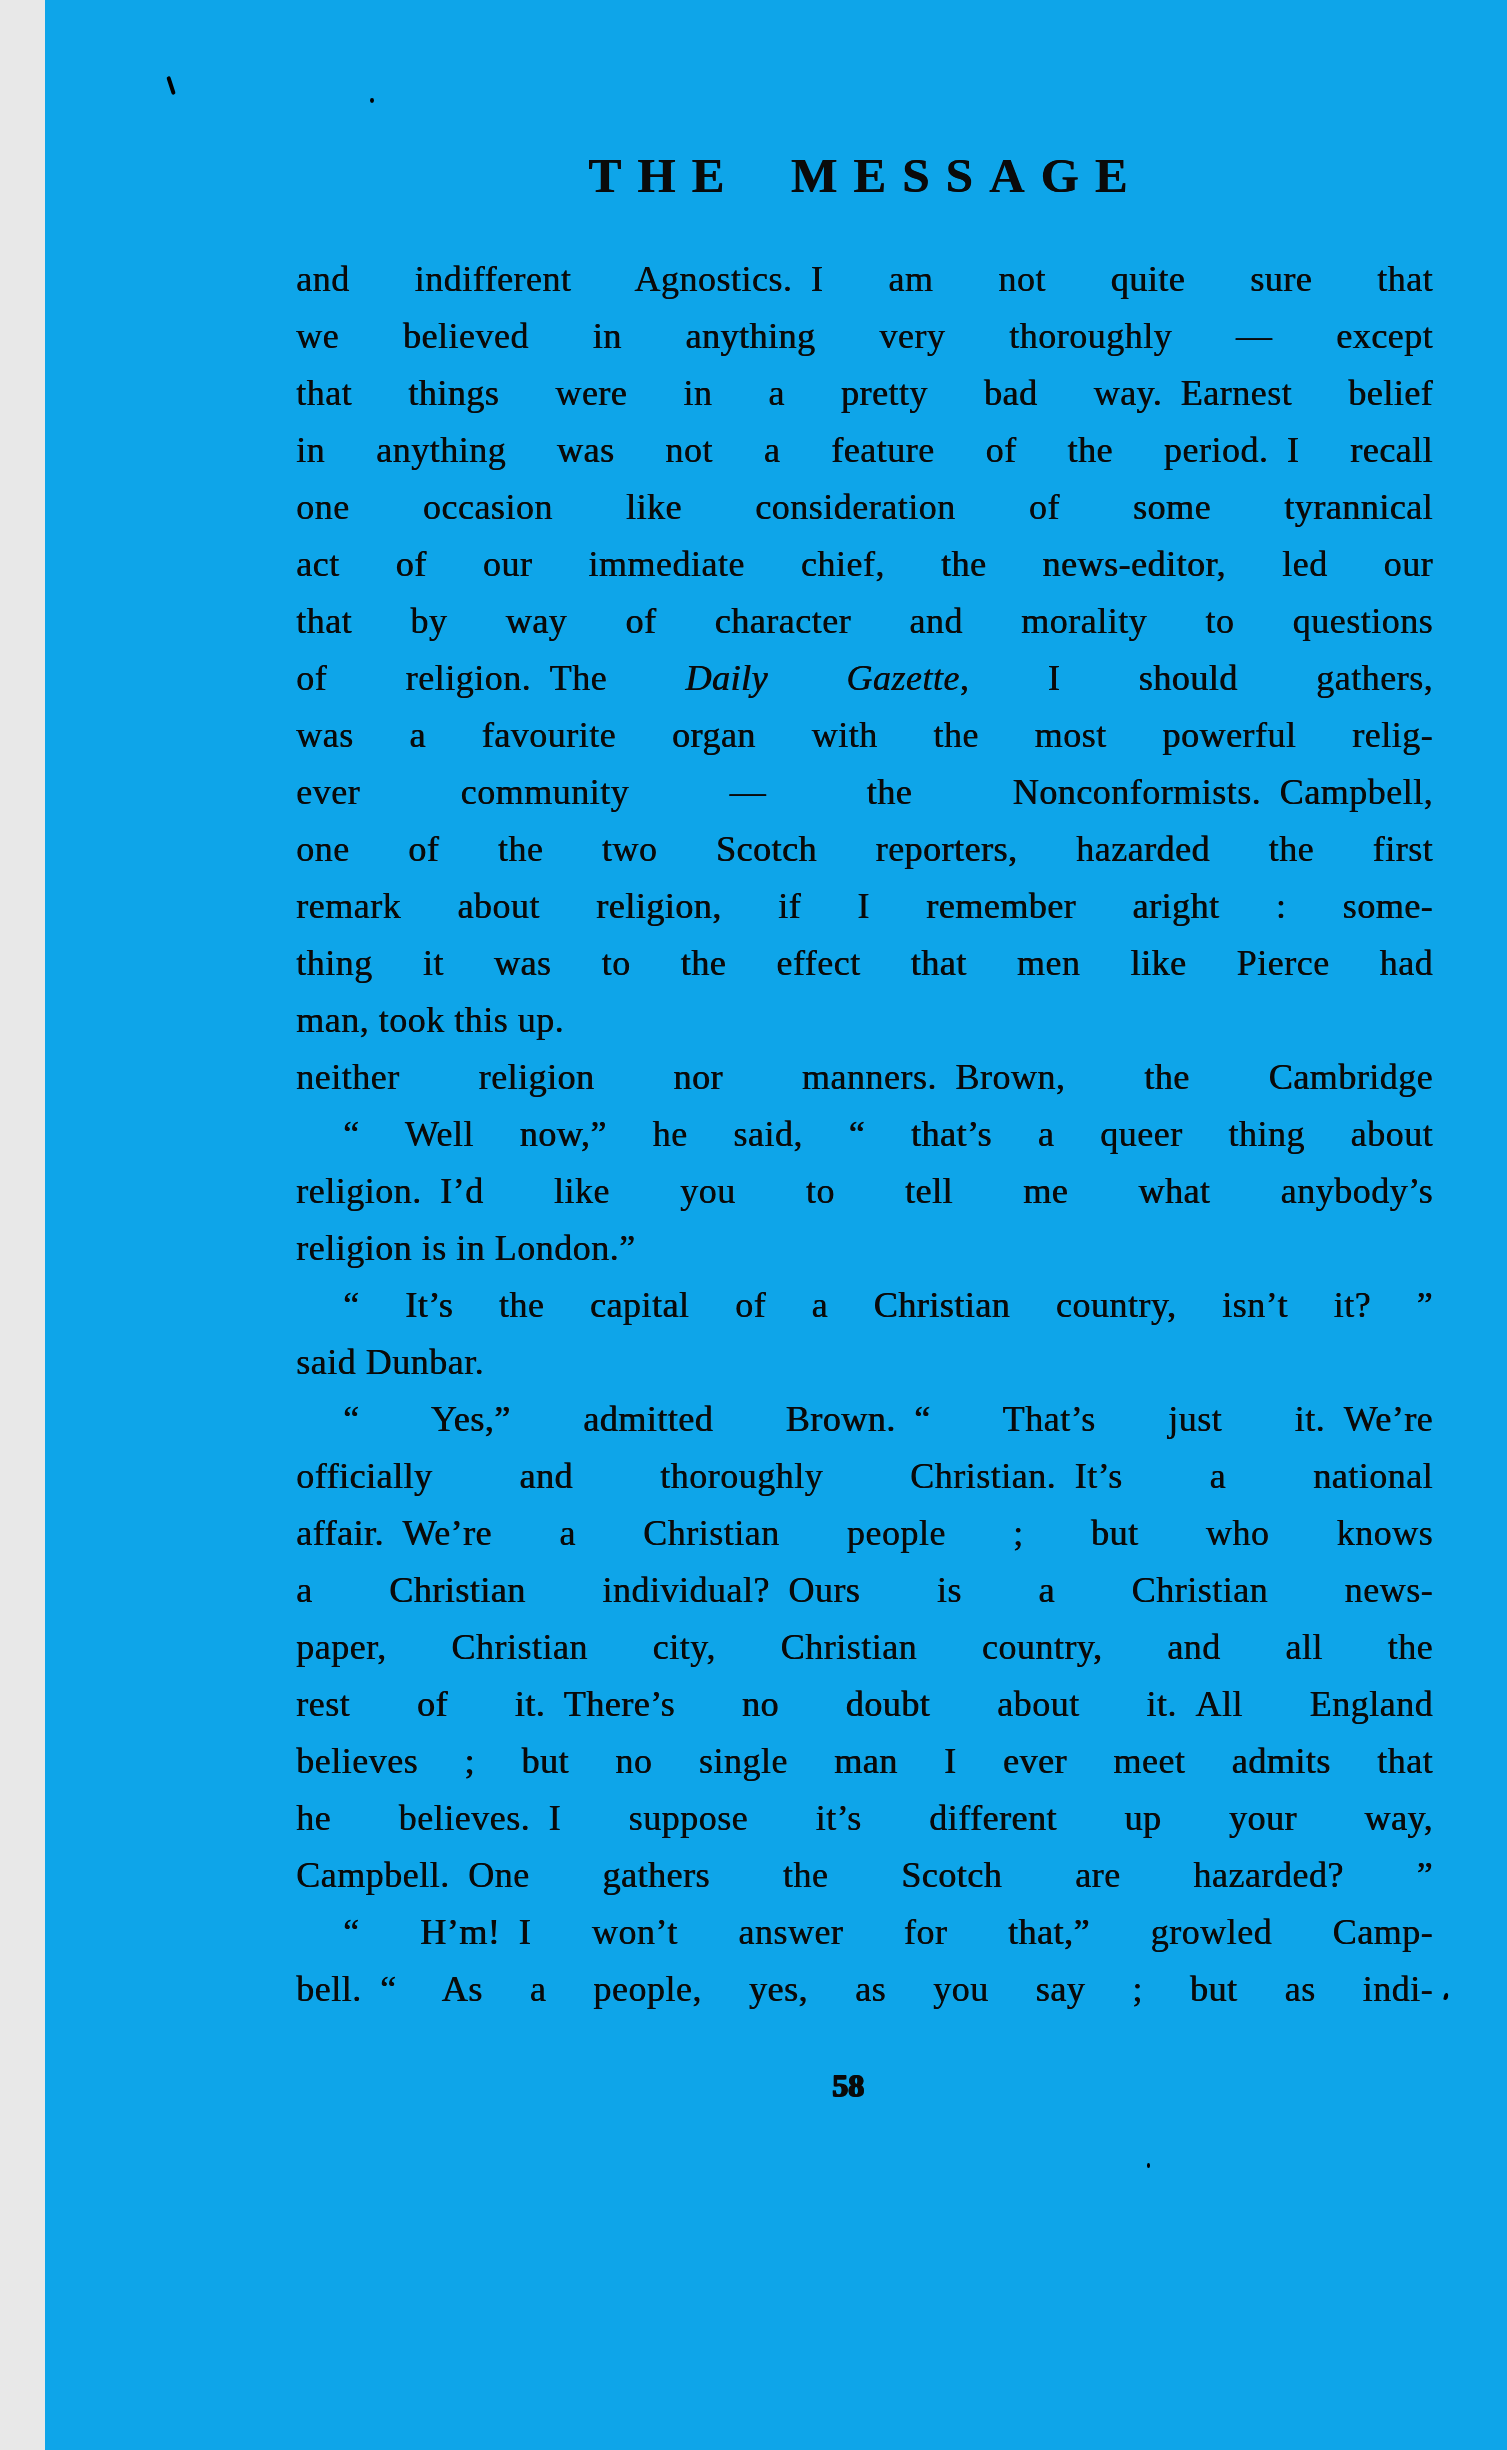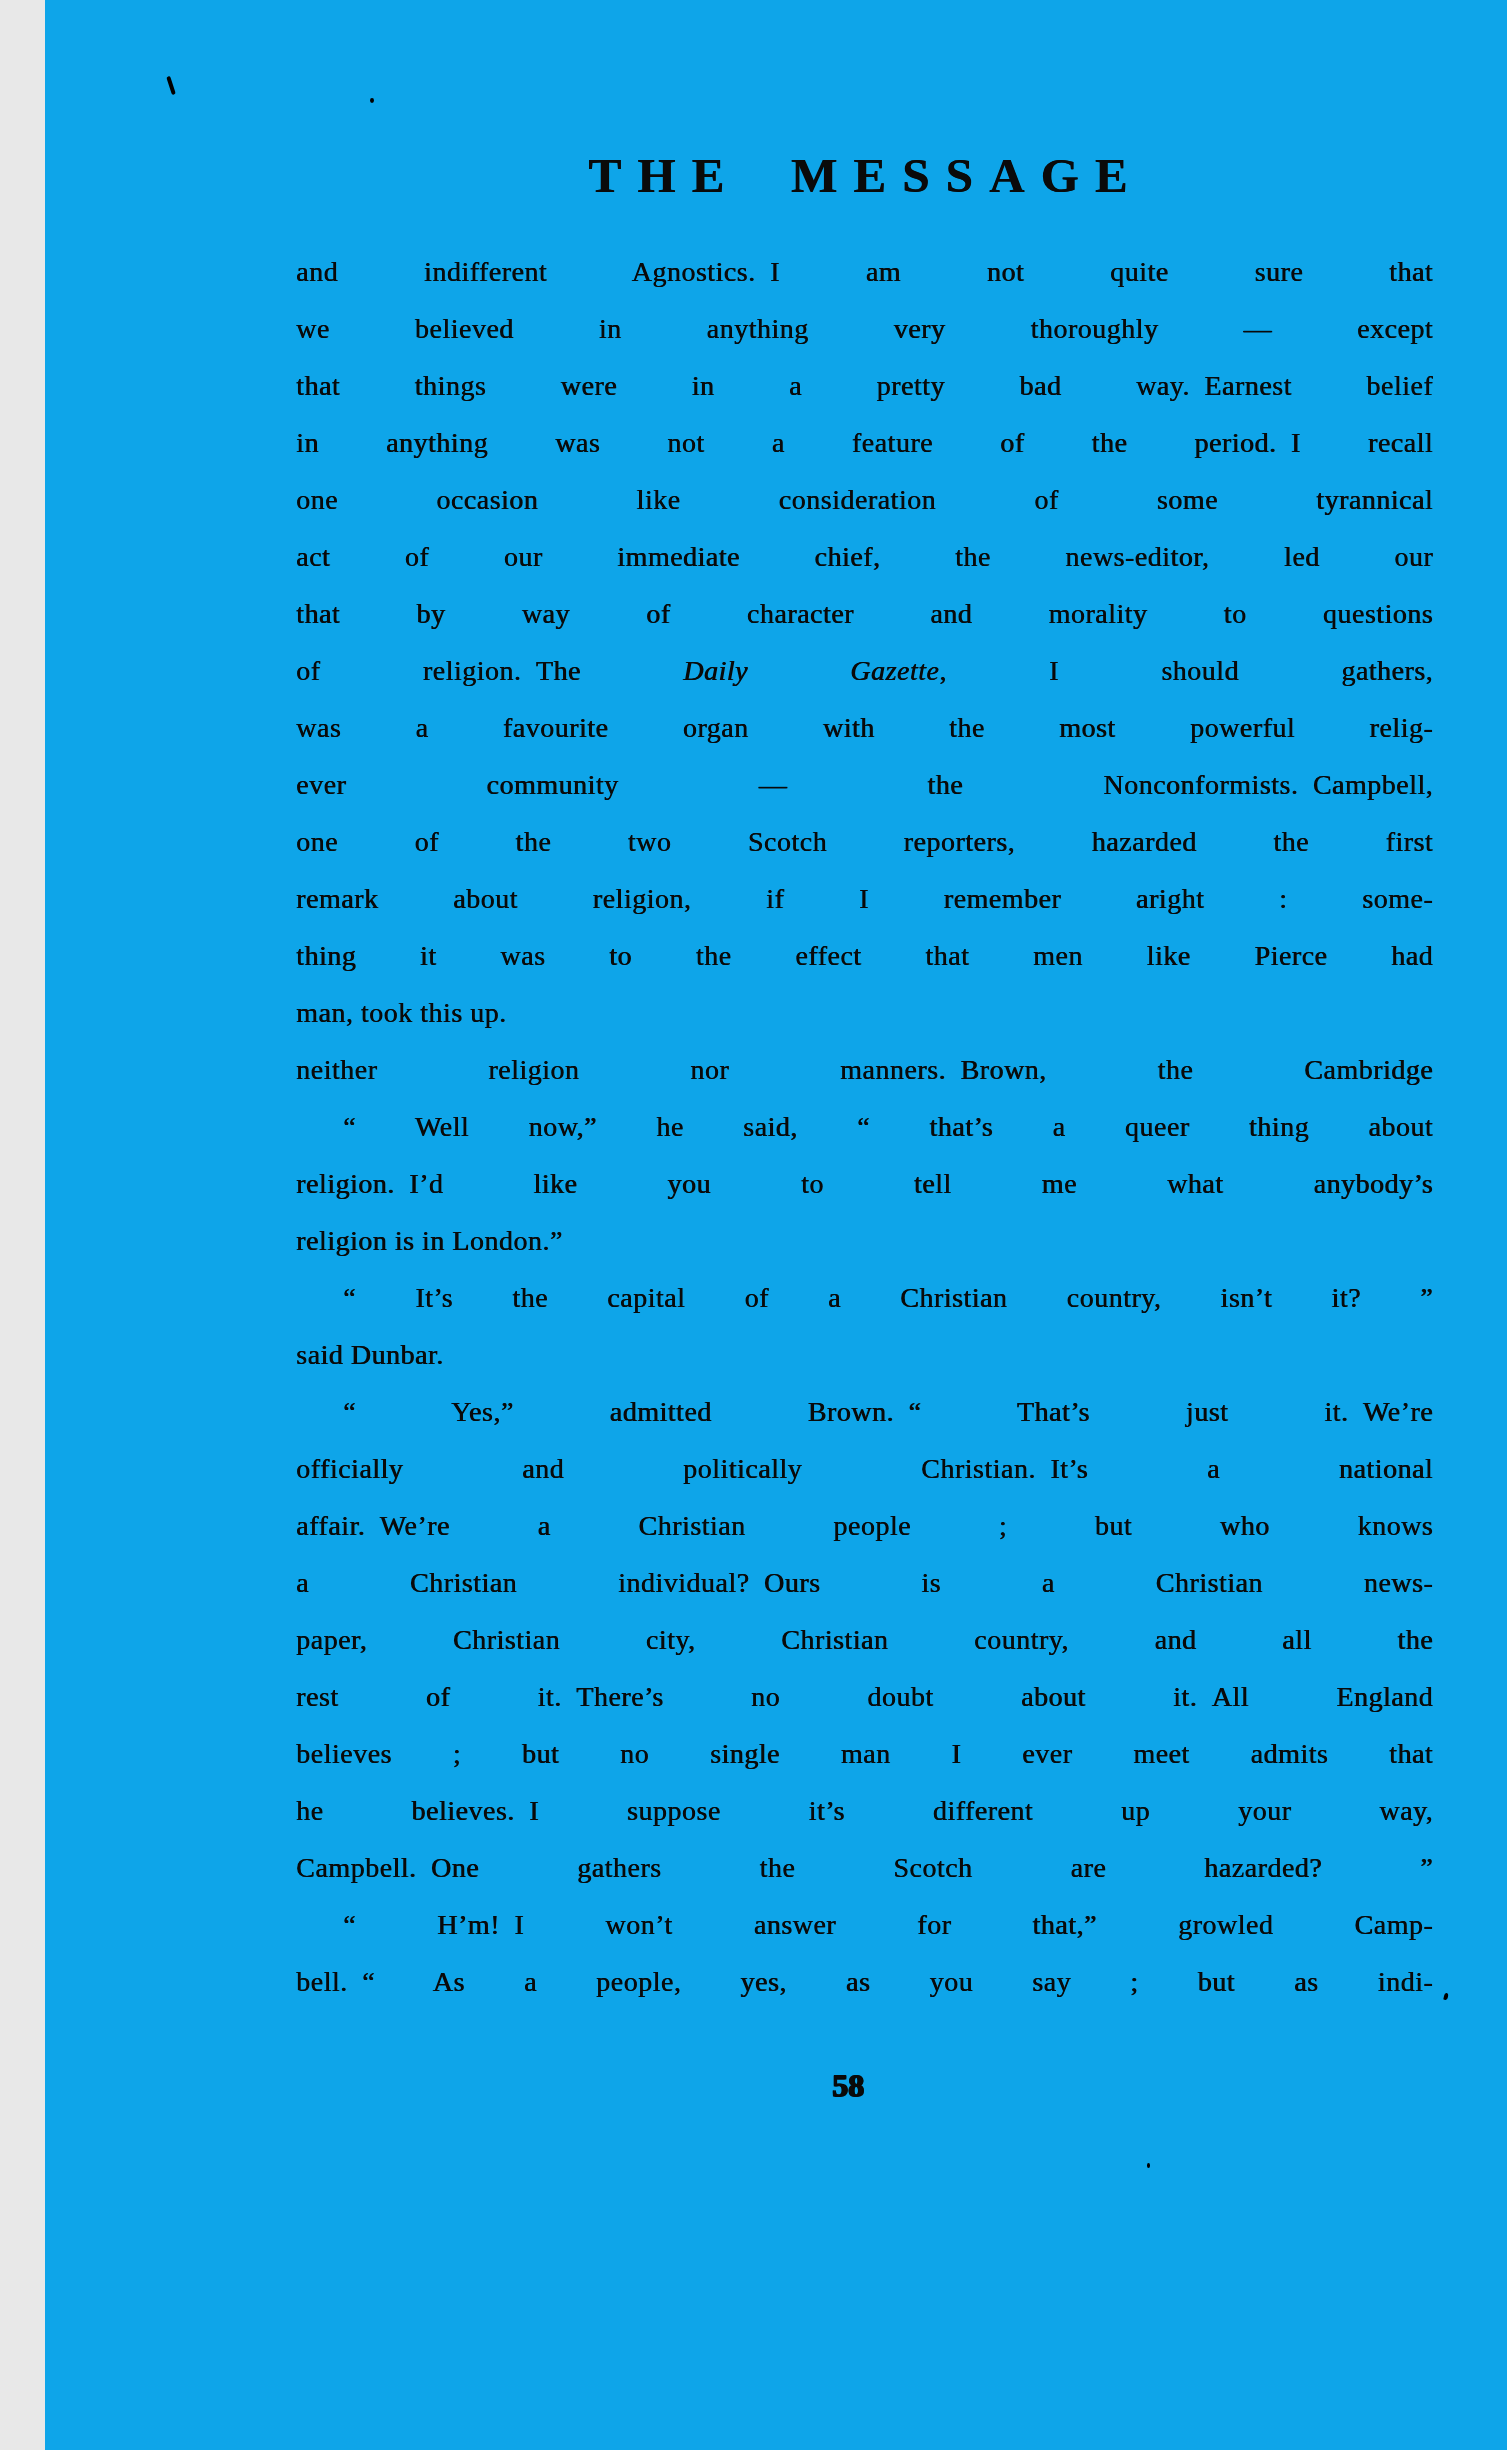--- a/index.html
+++ b/index.html
@@ -23,23 +23,23 @@
     font-weight: bold;
     line-height: 53px;
     letter-spacing: 0.33em;
     word-spacing: 0.45em;
     white-space: nowrap;
     text-shadow: 0.6px 0 0 currentColor;
   }
   .text-block {
     position: absolute;
     left: 251px;
-    top: 243px;
+    top: 251px;
     width: 1137px;
-    font-size: 28px;
+    font-size: 36px;
     letter-spacing: 0.5px;
     text-shadow: 0.6px 0 0 currentColor;
   }
   .line {
     height: 57px;
     line-height: 57px;
     text-align: justify;
     text-align-last: justify;
     text-justify: inter-word;
     overflow: hidden;
@@ -91,21 +91,21 @@
       <div class="line"><span>remark about religion, if I remember aright : some-</span></div>
       <div class="line"><span>thing it was to the effect that men like Pierce had</span></div>
       <div class="line short"><span>man, took this up.</span></div>
       <div class="line"><span>neither religion nor manners. Brown, the Cambridge</span></div>
       <div class="line indent"><span>“ Well now,” he said, “ that’s a queer thing about</span></div>
       <div class="line"><span>religion. I’d like you to tell me what anybody’s</span></div>
       <div class="line short"><span>religion is in London.”</span></div>
       <div class="line indent"><span>“ It’s the capital of a Christian country, isn’t it? ”</span></div>
       <div class="line short"><span>said Dunbar.</span></div>
       <div class="line indent"><span>“ Yes,” admitted Brown. “ That’s just it. We’re</span></div>
-      <div class="line"><span>officially and politically Christian. It’s a national</span></div>
+      <div class="line"><span>officially and thoroughly Christian. It’s a national</span></div>
       <div class="line"><span>affair. We’re a Christian people ; but who knows</span></div>
       <div class="line"><span>a Christian individual? Ours is a Christian news-</span></div>
       <div class="line"><span>paper, Christian city, Christian country, and all the</span></div>
       <div class="line"><span>rest of it. There’s no doubt about it. All England</span></div>
       <div class="line"><span>believes ; but no single man I ever meet admits that</span></div>
       <div class="line"><span>he believes. I suppose it’s different up your way,</span></div>
       <div class="line"><span>Campbell. One gathers the Scotch are hazarded? ”</span></div>
       <div class="line indent"><span>“ H’m! I won’t answer for that,” growled Camp-</span></div>
       <div class="line"><span>bell. “ As a people, yes, as you say ; but as indi-</span></div>
     </div>

